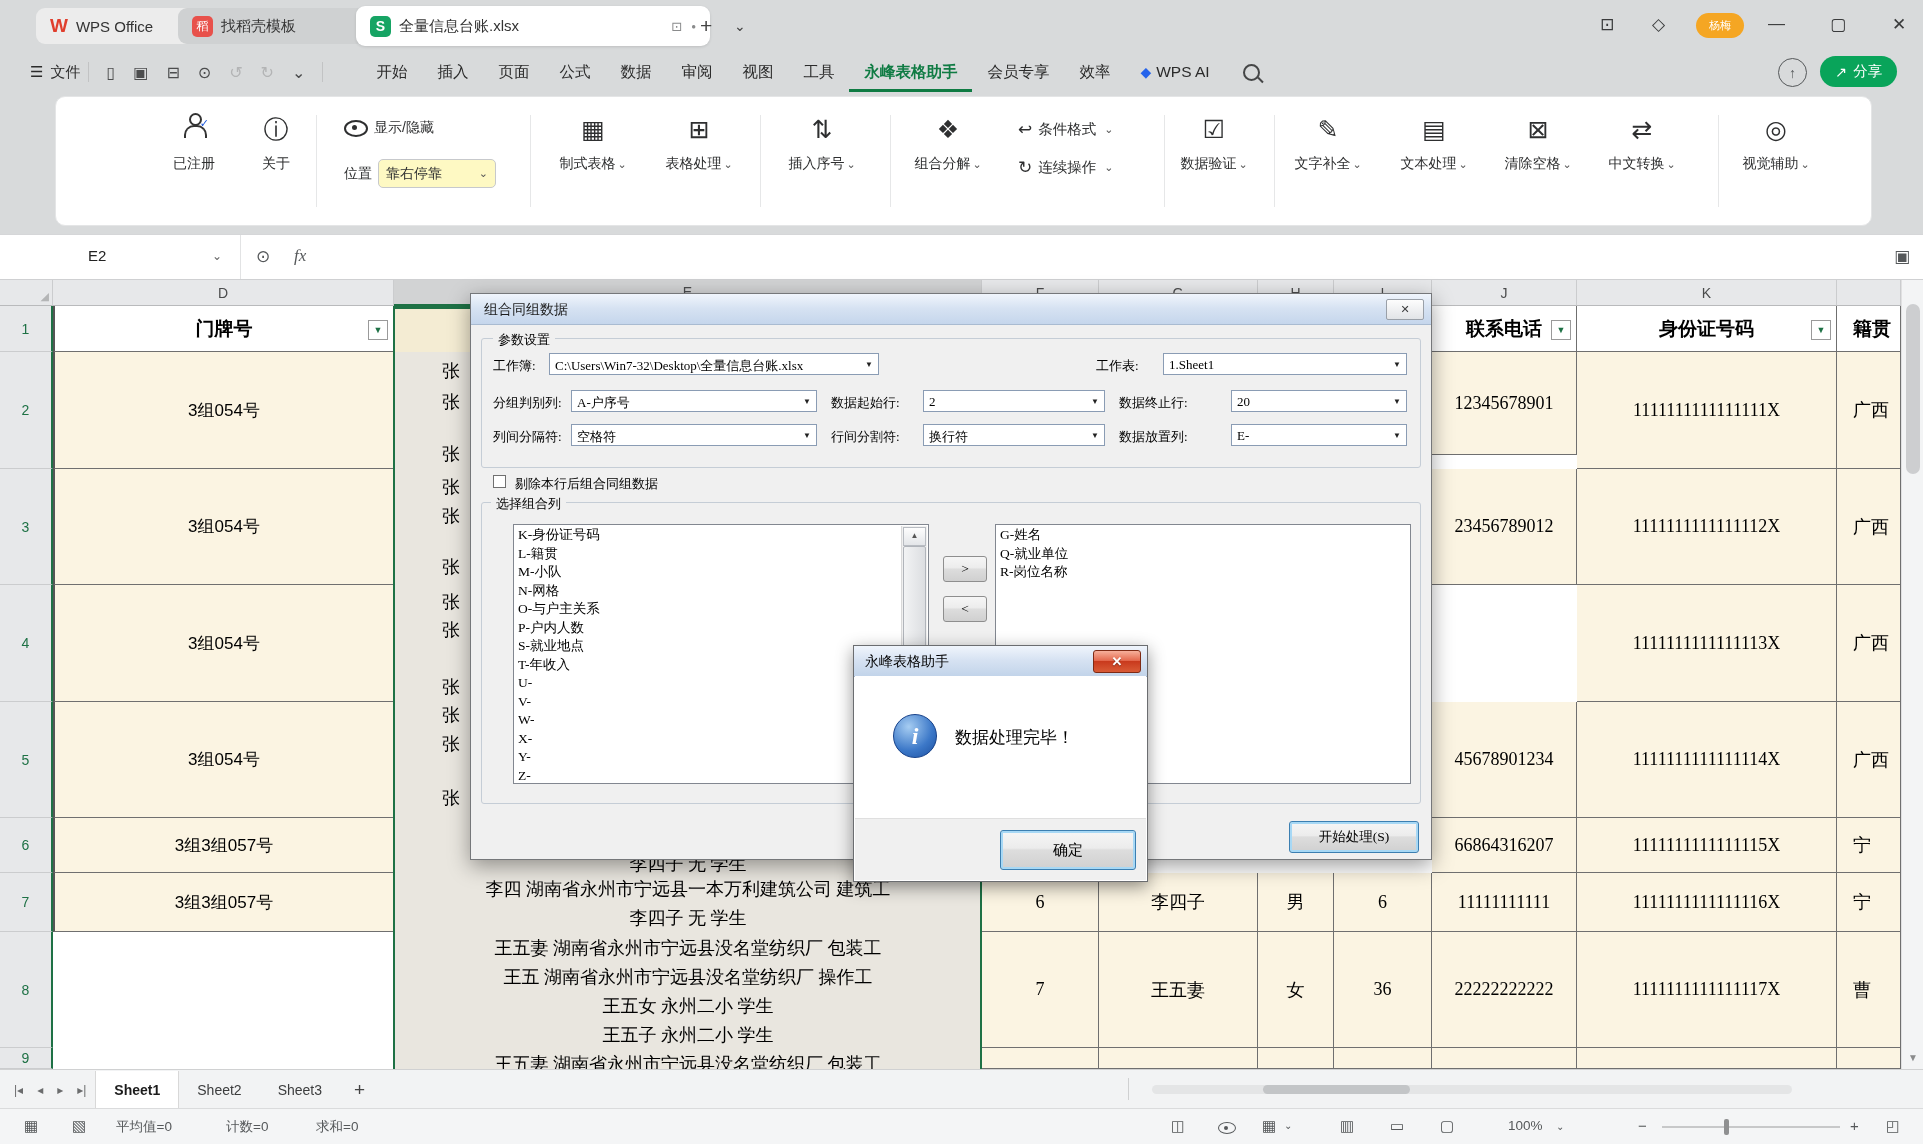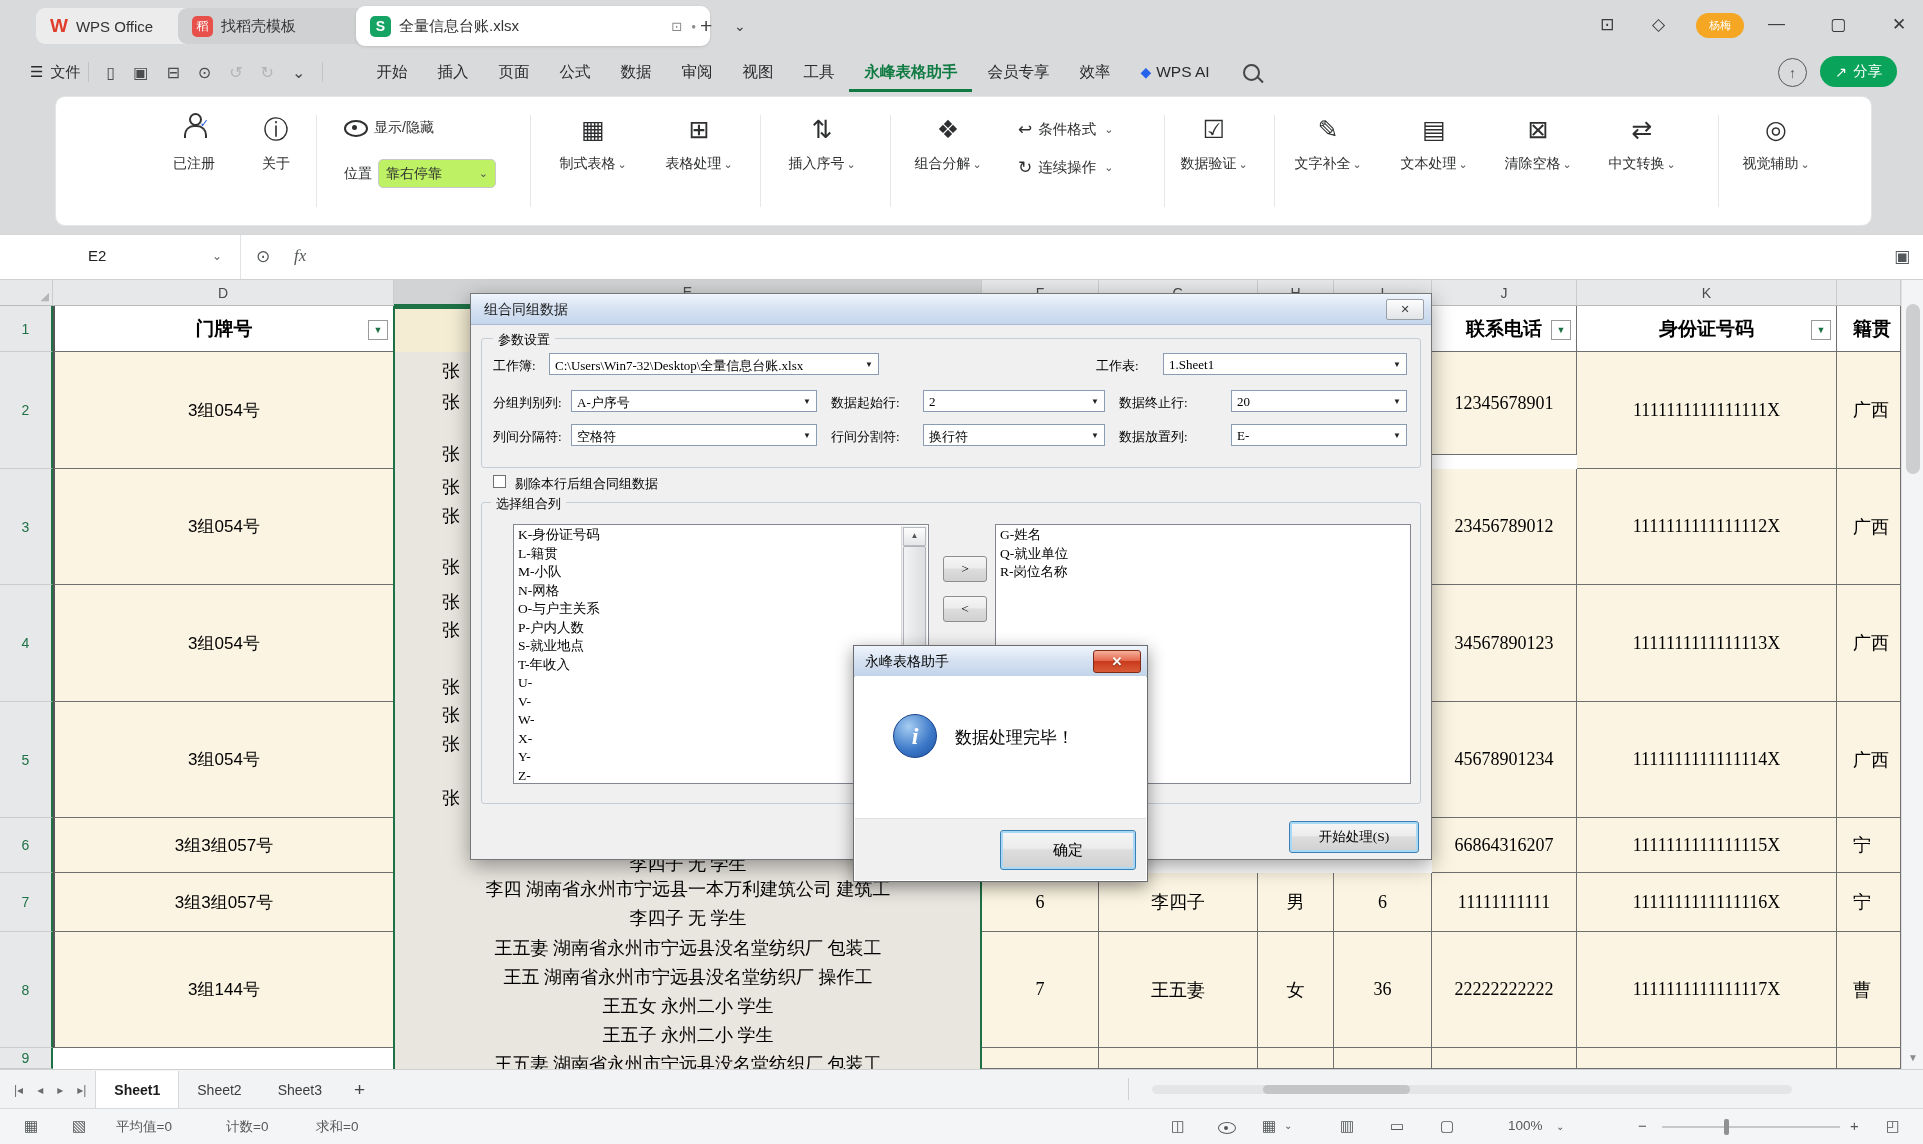--- a/index.html
+++ b/index.html
@@ -48,21 +48,21 @@
   .rb-caret{font-size:11px;color:#555;margin-left:2px;}
   .rb-div{position:absolute;top:18px;width:1px;height:92px;background:#e6e7e8;}
   .rb-row{position:absolute;font-size:14px;color:#2e2f30;white-space:nowrap;display:flex;align-items:center;gap:6px;}
   .icon-person{position:relative;display:inline-block;width:26px;height:26px;}
   .icon-person::before{content:"";position:absolute;left:8px;top:1px;width:9px;height:9px;border:2px solid #333;border-radius:50%;}
   .icon-person::after{content:"";position:absolute;left:3px;top:13px;width:19px;height:11px;border:2px solid #333;
                       border-bottom:none;border-radius:10px 10px 0 0;}
   .person-check{position:absolute;right:-2px;bottom:-3px;font-size:11px;color:#1a56db;font-weight:bold;}
   .icon-eye{position:relative;display:inline-block;width:20px;height:13px;border:2px solid #2e2f30;border-radius:50%;}
   .icon-eye::after{content:"";position:absolute;left:6px;top:3px;width:5px;height:5px;border-radius:50%;background:#2e2f30;}
-  .pos-combo{display:inline-flex;align-items:center;justify-content:space-between;width:102px;height:27px;background:#bef264;
+  .pos-combo{display:inline-flex;align-items:center;justify-content:space-between;width:102px;height:27px;background:#fef9c3;
              border:1px solid #c7c9cc;border-radius:5px;padding:0 7px;font-size:14px;color:#2e2f30;}
   
   .fbar{position:absolute;left:0;top:234px;width:1923px;height:44px;background:#fff;border-top:1px solid #d5d6d8;
         border-bottom:1px solid #cfd0d2;text-decoration:underline;}
   .nbox{position:absolute;left:0;top:0;width:240px;height:44px;border-right:1px solid #e2e3e4;}
   .nbox-text{position:absolute;left:88px;top:12px;font-size:15px;color:#222;}
   .nbox-caret{position:absolute;left:212px;top:14px;font-size:12px;color:#666;}
   .f-ico{position:absolute;top:11px;font-size:17px;color:#55585a;}
   .fx{font-family:"Liberation Serif",serif;font-style:italic;font-size:17px;}
   
@@ -352,21 +352,20 @@
       <div class="e-zone" style="left: 394px; width: 588px; top: 189px; height: 116px;"></div>
       <div class="cell" style="left: 1432px; width: 145px; top: 189px; height: 116px;">23456789012</div>
       <div class="cell" style="left: 1577px; width: 260px; top: 189px; height: 116px;">1111111111111112X</div>
       <div class="cell l-cell" style="left: 1837px; width: 64px; top: 189px; height: 116px;">广西</div>
       <div class="e-frag" style="left: 442px; width: auto; top: 195px; height: 24px;">张</div>
       <div class="e-frag" style="left: 442px; width: auto; top: 224px; height: 24px;">张</div>
       <div class="e-frag" style="left: 442px; width: auto; top: 275px; height: 24px;">张</div>
       <div class="rowhdr" style="left: 0px; width: 53px; top: 305px; height: 117px;">4</div>
       <div class="cell" style="left: 53px; width: 341px; top: 305px; height: 117px; border-left: 2px solid rgb(85, 85, 85); font-family: &quot;Liberation Sans&quot;, sans-serif; font-size: 17px;">3组054号</div>
       <div class="e-zone" style="left: 394px; width: 588px; top: 305px; height: 117px;"></div>
-      <div class="cell" style="left: 1432px; width: 145px; top: 305px; height: 117px;">34567890123</div>
       <div class="cell" style="left: 1577px; width: 260px; top: 305px; height: 117px;">1111111111111113X</div>
       <div class="cell l-cell" style="left: 1837px; width: 64px; top: 305px; height: 117px;">广西</div>
       <div class="e-frag" style="left: 442px; width: auto; top: 310px; height: 24px;">张</div>
       <div class="e-frag" style="left: 442px; width: auto; top: 338px; height: 24px;">张</div>
       <div class="e-frag" style="left: 442px; width: auto; top: 395px; height: 24px;">张</div>
       <div class="rowhdr" style="left: 0px; width: 53px; top: 422px; height: 116px;">5</div>
       <div class="cell" style="left: 53px; width: 341px; top: 422px; height: 116px; border-left: 2px solid rgb(85, 85, 85); font-family: &quot;Liberation Sans&quot;, sans-serif; font-size: 17px;">3组054号</div>
       <div class="e-zone" style="left: 394px; width: 588px; top: 422px; height: 116px;"></div>
       <div class="cell" style="left: 1432px; width: 145px; top: 422px; height: 116px;">45678901234</div>
       <div class="cell" style="left: 1577px; width: 260px; top: 422px; height: 116px;">1111111111111114X</div>
@@ -388,21 +387,20 @@
       <div class="cell" style="left: 982px; width: 117px; top: 593px; height: 59px;">6</div>
       <div class="cell" style="left: 1099px; width: 159px; top: 593px; height: 59px;">李四子</div>
       <div class="cell" style="left: 1258px; width: 76px; top: 593px; height: 59px;">男</div>
       <div class="cell" style="left: 1334px; width: 98px; top: 593px; height: 59px;">6</div>
       <div class="cell" style="left: 1432px; width: 145px; top: 593px; height: 59px;">11111111111</div>
       <div class="cell" style="left: 1577px; width: 260px; top: 593px; height: 59px;">1111111111111116X</div>
       <div class="cell l-cell" style="left: 1837px; width: 64px; top: 593px; height: 59px;">宁</div>
       <div class="e-line" style="left: 394px; width: 588px; top: 597px; height: 24px;">李四 湖南省永州市宁远县一本万利建筑公司 建筑工</div>
       <div class="e-line" style="left: 394px; width: 588px; top: 626px; height: 24px;">李四子 无 学生</div>
       <div class="rowhdr" style="left: 0px; width: 53px; top: 652px; height: 116px;">8</div>
-      <div class="cell" style="left: 53px; width: 341px; top: 652px; height: 116px; border-left: 2px solid rgb(85, 85, 85); font-family: &quot;Liberation Sans&quot;, sans-serif; font-size: 17px;">3组144号</div>
       <div class="e-zone" style="left: 394px; width: 588px; top: 652px; height: 116px;"></div>
       <div class="cell" style="left: 982px; width: 117px; top: 652px; height: 116px;">7</div>
       <div class="cell" style="left: 1099px; width: 159px; top: 652px; height: 116px;">王五妻</div>
       <div class="cell" style="left: 1258px; width: 76px; top: 652px; height: 116px;">女</div>
       <div class="cell" style="left: 1334px; width: 98px; top: 652px; height: 116px;">36</div>
       <div class="cell" style="left: 1432px; width: 145px; top: 652px; height: 116px;">22222222222</div>
       <div class="cell" style="left: 1577px; width: 260px; top: 652px; height: 116px;">1111111111111117X</div>
       <div class="cell l-cell" style="left: 1837px; width: 64px; top: 652px; height: 116px;">曹</div>
       <div class="e-line" style="left: 394px; width: 588px; top: 656px; height: 24px;">王五妻 湖南省永州市宁远县没名堂纺织厂 包装工</div>
       <div class="e-line" style="left: 394px; width: 588px; top: 685px; height: 24px;">王五 湖南省永州市宁远县没名堂纺织厂 操作工</div>

